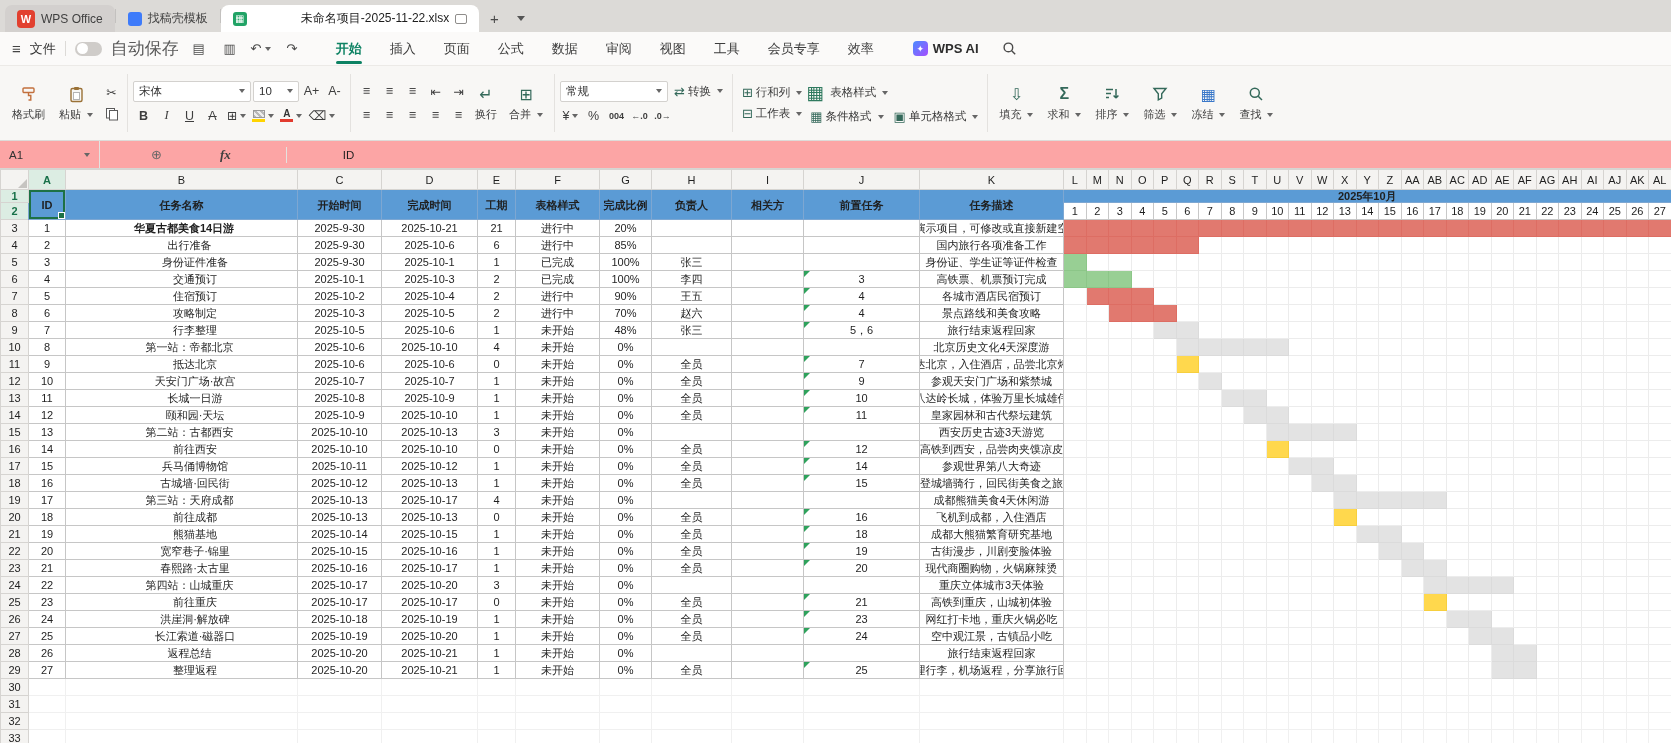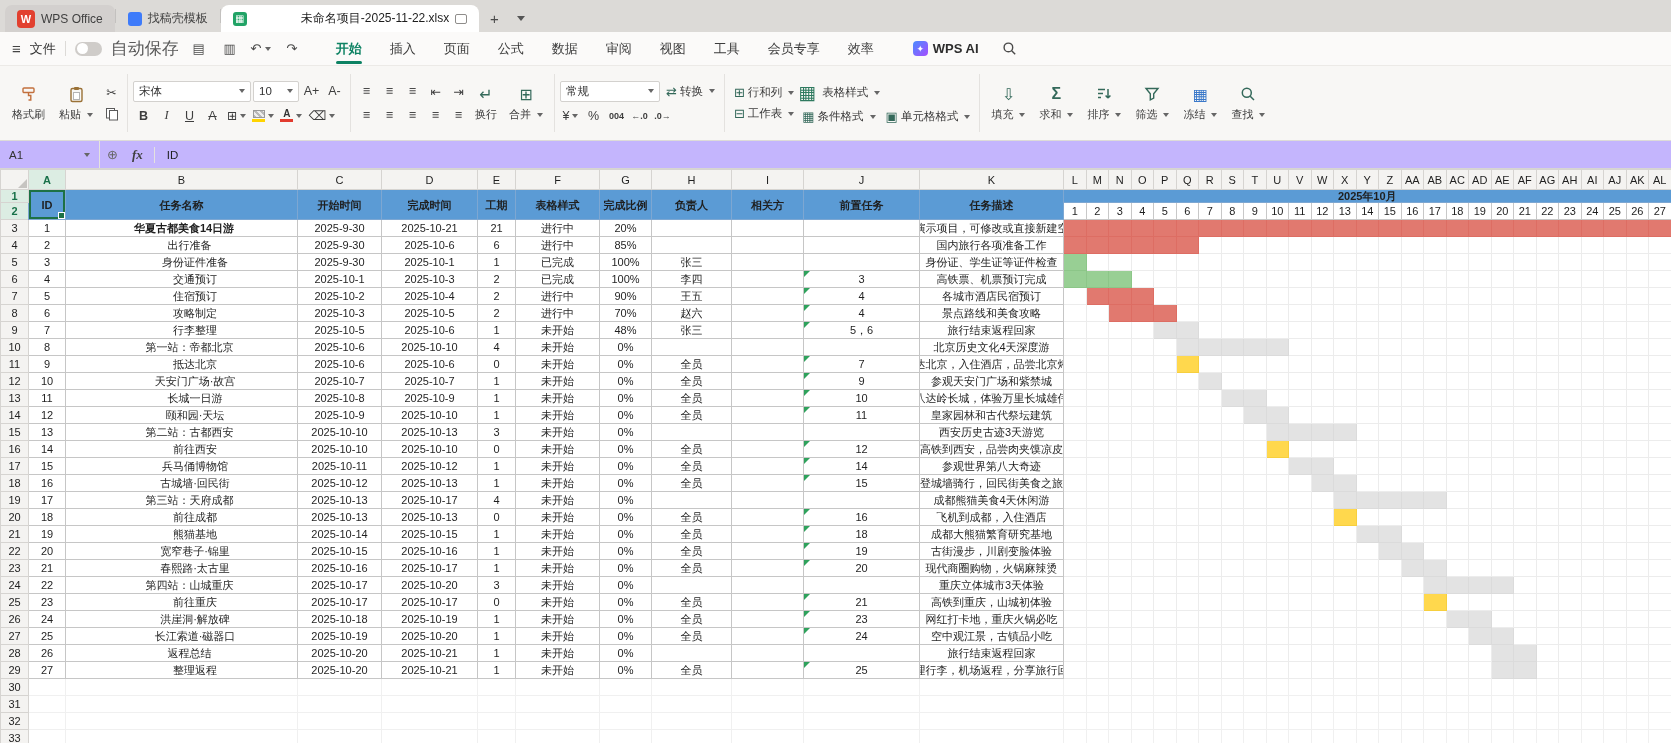--- a/index.html
+++ b/index.html
@@ -52,36 +52,36 @@
   .bic{height:20px;display:flex;align-items:center;justify-content:center;font-size:16px;color:#34695a;}
   .lblrow{display:flex;align-items:center;gap:3px;}
   .sic{min-width:21px;height:20px;padding:0 2px;display:flex;align-items:center;justify-content:center;
     font-size:12.5px;color:#3e3e3e;border-radius:2px;}
   .boldb{font-weight:bold;}
   .italb{font-style:italic;font-family:"Liberation Serif",serif;}
   .undlb{text-decoration:underline;}
   .strkb{text-decoration:line-through;}
   .combo{height:21px;background:#fff;border:1px solid #d3d1ce;border-radius:2px;display:flex;align-items:center;
     justify-content:space-between;padding:0 5px;font-size:11.5px;color:#333;}
-  .wfont{width:118px;} .wsize{width:46px;} .wnum{width:100px;}
+  .wfont{width:118px;} .wsize{width:46px;} .wnum{width:108px;}
   .car{width:0;height:0;border-left:3.5px solid transparent;border-right:3.5px solid transparent;border-top:4px solid #666;flex:none;margin-left:3px;}
   .labbtn{display:flex;align-items:center;gap:3px;font-size:11.5px;color:#3b3b3b;padding:1px 4px;}
   .gic{font-size:13px;color:#34695a;}
   .gic.big{font-size:19px;color:#2f7a5f;}
   .stack2{display:flex;flex-direction:column;gap:2px;justify-content:center;}
   .swatch{display:flex;flex-direction:column;align-items:center;gap:1px;}
   .sw-g{width:12px;height:8px;background:repeating-linear-gradient(45deg,#b9b9b9 0 2px,#ededed 2px 4px);border:1px solid #9a9a9a;}
   .sw-a{font-size:10px;line-height:9px;font-weight:bold;color:#333;}
   .sw-bar{width:13px;height:3px;}
   .sw-bar.y{background:#ffd400;} .sw-bar.r{background:#e23b2e;}
   .s000{font-size:9px;font-weight:bold;letter-spacing:0;}
   .ic-al{color:#4a4a4a;}
 
   
-  .fbar{height:28px;display:flex;align-items:center;background:#c4b5fd;border-bottom:1px solid #d7d5d2;}
+  .fbar{height:28px;display:flex;align-items:center;background:#fca5a5;border-bottom:1px solid #d7d5d2;gap:44px;}
   .namebox{width:100px;height:100%;display:flex;align-items:center;justify-content:space-between;
     padding:0 9px;border-right:1px solid #e4e2df;font-size:11.5px;color:#333;}
   .fico{margin:0 7px;color:#666;font-size:13px;display:flex;align-items:center;}
   .fx{font-style:italic;font-weight:bold;font-family:"Liberation Serif",serif;color:#3f3f3f;font-size:13px;}
   .fsep{width:1px;height:16px;background:#e4e2df;margin:0 4px;}
   .fcontent{font-size:11.5px;color:#1f1f1f;margin-left:8px;}
 
   
   .sheet{height:574px;overflow:hidden;background:#fff;}
   table.grid{border-collapse:collapse;table-layout:fixed;width:1670px;}

